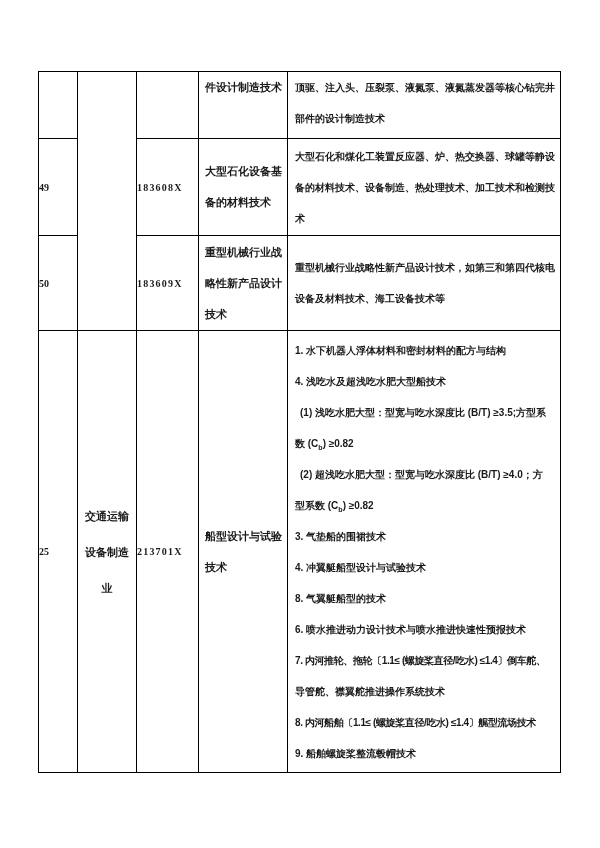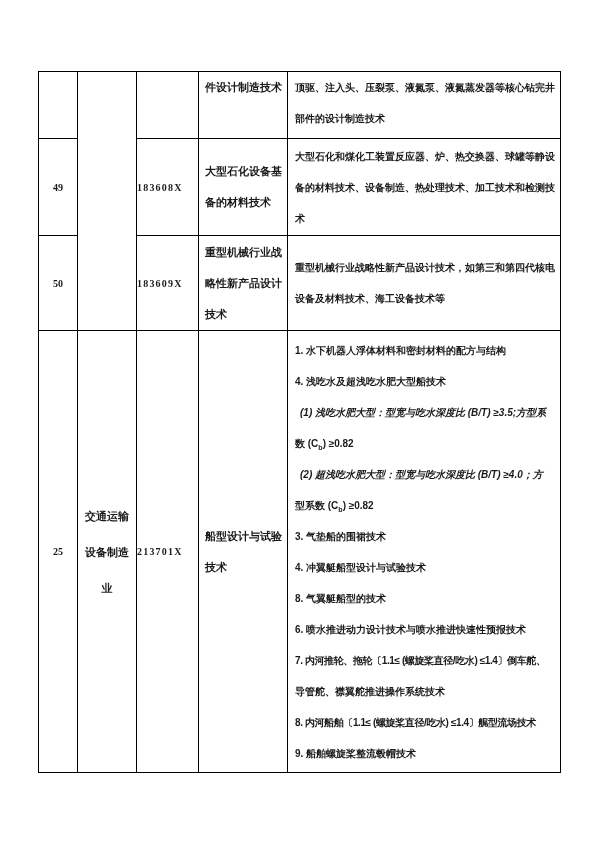--- a/index.html
+++ b/index.html
@@ -8,27 +8,27 @@
     font-family:"Liberation Sans","DejaVu Sans",sans-serif;
     font-weight:bold;color:#1a1a1a;position:relative;
   }
   .sheet{position:absolute;left:0;top:0;width:600px;height:848px;background:#ffffff;}
   table.catalog{
     position:absolute;left:38px;top:71px;width:522px;
     border-collapse:collapse;table-layout:fixed;
   }
   td{border:1.4px solid #000000;padding:0;vertical-align:middle;overflow:hidden;}
   td.vtop{vertical-align:top;}
-  .num{ text-align:center;font-family:"Liberation Serif","DejaVu Serif",serif;font-size:10px;margin-top:43px;}
+  .num{ font-family:"Liberation Serif","DejaVu Serif",serif;font-size:10px;margin-top:43px;}
   .code{text-align:left;font-family:"Liberation Serif","DejaVu Serif",serif;font-size:10px;letter-spacing:1.2px;}
   .industry{text-align:center;font-size:11px;line-height:36px;margin-left:8px;}
   .name{padding:0 3px 0 6px;font-size:11px;line-height:31px;}
   .desc{padding:0 2px 0 7px;font-size:10px;line-height:31px;}
   .dline{white-space:pre;}
-  .indent{padding-left:5px;font-style:italic;}
+  .indent{padding-left:5px;}
   .tight{letter-spacing:-0.4px;}
   sub{font-size:7px;line-height:0;}
 </style>
 </head>
 <body>
 
 <div class="sheet">
   <table class="catalog">
     <colgroup>
       <col style="width:39px">

